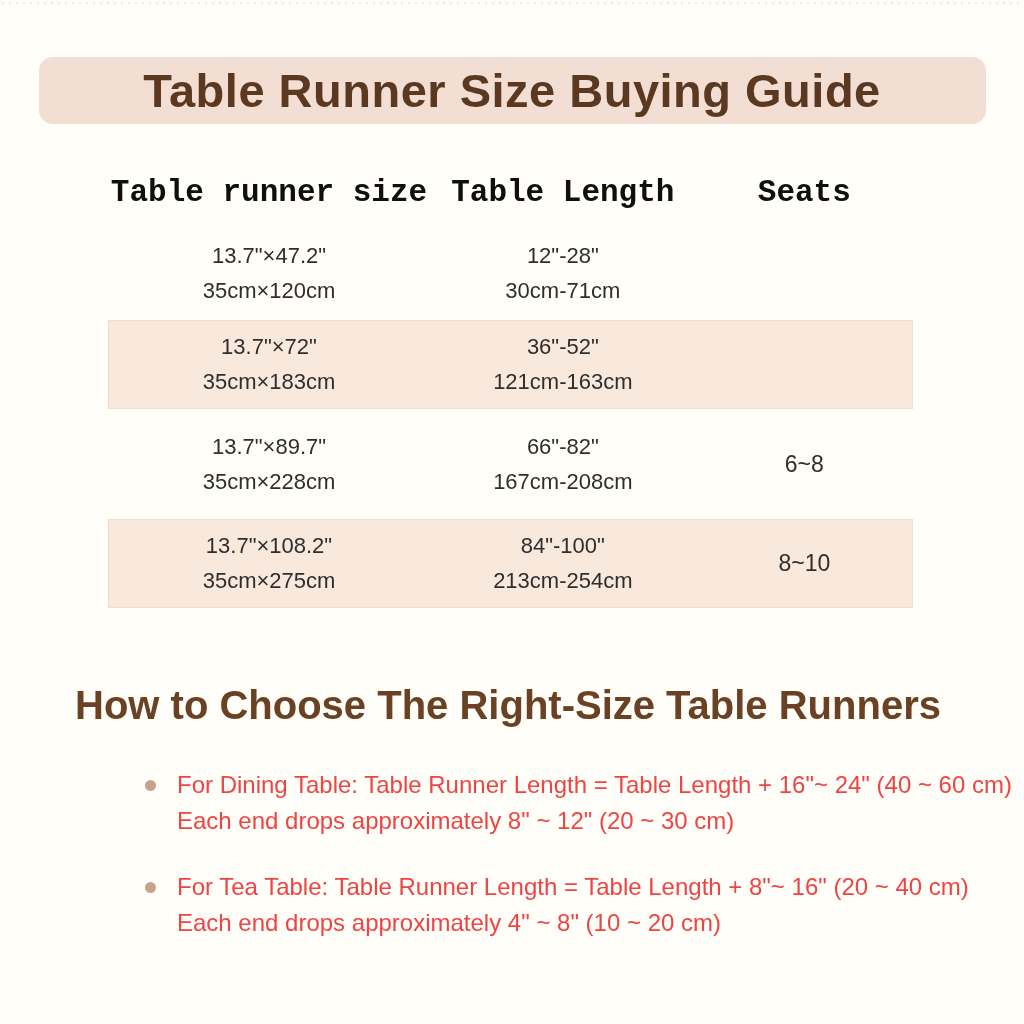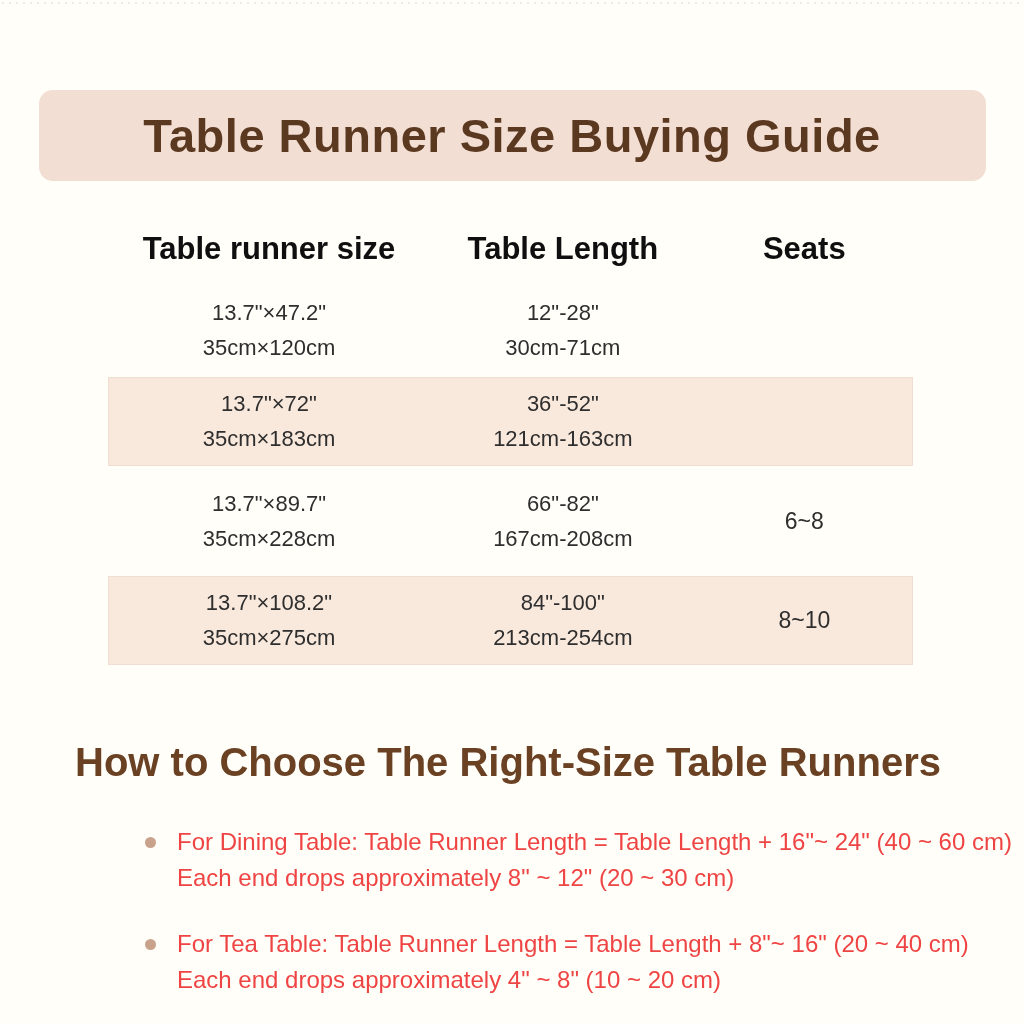--- a/index.html
+++ b/index.html
@@ -10,34 +10,34 @@
     position:relative;overflow:hidden;
   }
   .halftone{
     position:absolute;left:0;width:1024px;height:7px;
     background:repeating-radial-gradient(circle at 3px 3px, #d9d4cc 0 1.2px, transparent 1.5px 7px);
     background-size:7px 7px;opacity:.45;
   }
   .halftone.top{top:0;}
 
   .title-band{
-    margin:90px auto 0 auto;
-    width:947px;height:91px;
+    margin:57px auto 0 auto;
+    width:947px;height:67px;
     background:#F2DED3;
     border-radius:14px;
     display:flex;align-items:center;justify-content:center;
   }
   .title-band h1{
     margin:0;font-size:47px;font-weight:bold;color:#5B3920;letter-spacing:.5px;
   }
 
   .size-table{
     margin:33px 0 0 108px;width:805px;
   }
-  .t-header{height:70px;display:flex;}
+  .t-header{height:70px;display:flex;font-family:Liberation Mono, monospace;}
   .t-header .cell{font-size:31px;font-weight:bold;color:#0f0f0f;}
   .t-row{display:flex;align-items:center;}
   .t-row.white-1{height:93px;}
   .t-row.tan{height:89px;background:#F9E8DC;box-shadow:inset 0 0 0 1px rgba(190,160,140,.12);}
   .t-row.white-2{height:110px;}
   .cell{display:flex;flex-direction:column;align-items:center;justify-content:center;text-align:center;}
   .col-runner{width:40%;}
   .col-length{width:33%;}
   .col-seats{width:27%;}
   .t-row .cell span{font-size:22px;color:#2e2e2e;line-height:1.0;}

